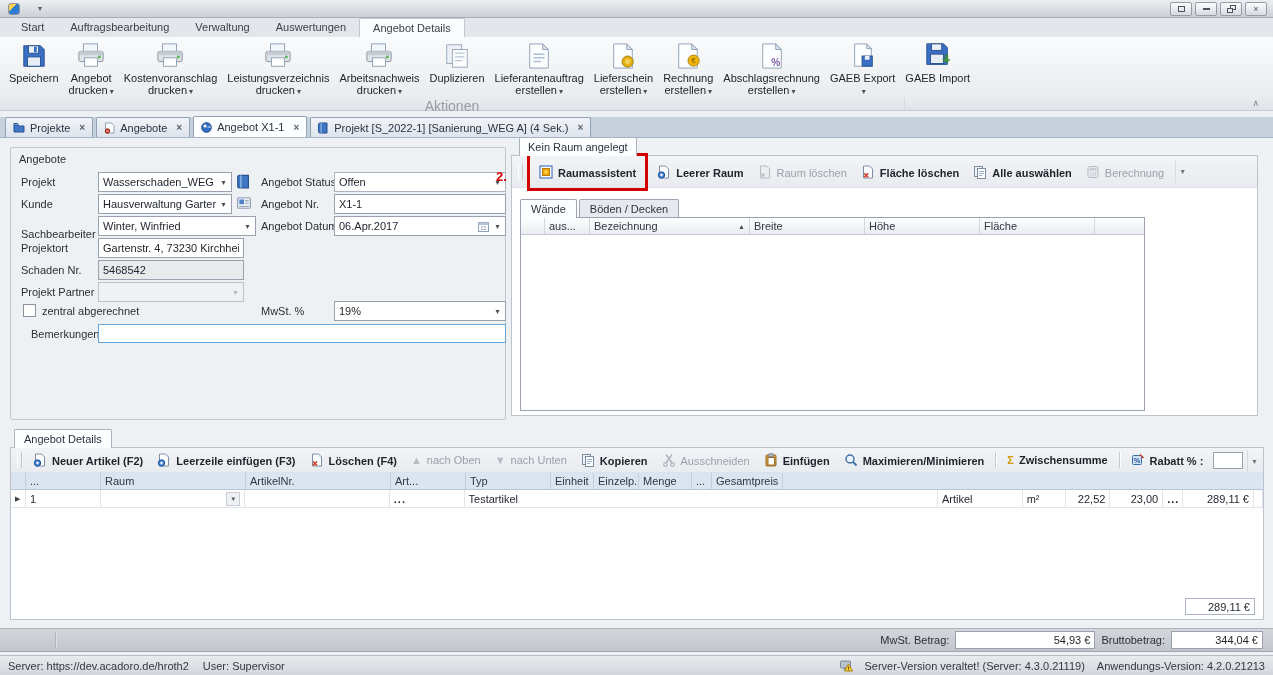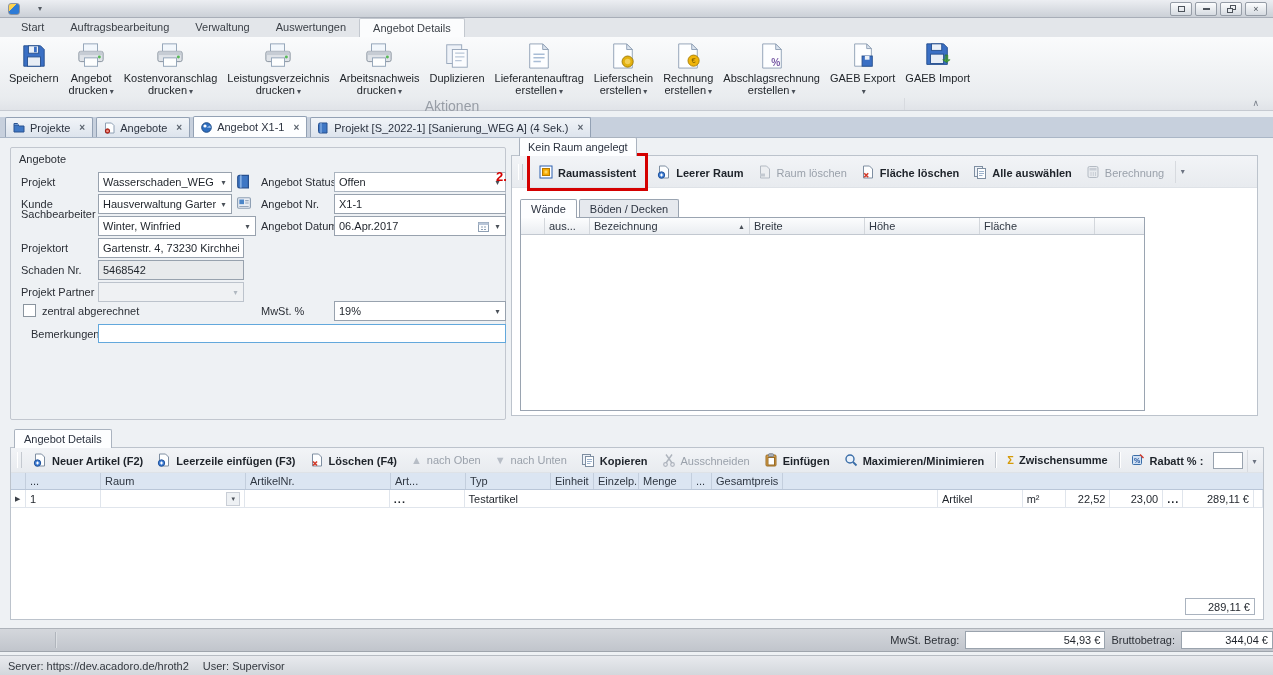--- a/index.html
+++ b/index.html
@@ -80,21 +80,21 @@
 #det-head{position:absolute;left:0;top:25px;right:0;height:17px;display:flex;background:#dbe5f2;border-bottom:1px solid #b9c6d8}
 .dc{border-right:1px solid #c3cedd;padding:2px 4px;white-space:nowrap;overflow:hidden;color:#2f3742;display:flex;align-items:center}
 .cI{width:15px}.c0{width:75px}.c1{width:145px}.c2{width:145px}.c3{width:75px}.c4{width:475px}.c5{width:85px}.c6{width:43px}.c7{width:45px}.c8{width:53px}.c9{width:20px}.c10{width:71px}.cR{flex:1;border-right:none}
 #det-row{position:absolute;left:0;top:42px;right:0;height:18px;display:flex;background:#fff}
 #det-row .dc{border-right:1px solid #e0e5ec;border-bottom:1px solid #e0e5ec;color:#1e232a}
 .num{justify-content:flex-end}
 .cell-combo-dd{margin-left:auto;width:14px;height:14px;background:#eef1f4;border:1px solid #c9ced6;display:flex;align-items:center;justify-content:center;font-size:7px;color:#4a5058}
 .cell-ellipsis{letter-spacing:1px;font-weight:bold}
 #det-subtotal{position:absolute;right:8px;bottom:4px;width:70px;height:17px;border:1px solid #aab3bf;background:#fff;display:flex;align-items:center;justify-content:flex-end;padding:0 4px}
 
-#totalsbar{position:absolute;left:0;top:628px;width:100%;height:24px;background:linear-gradient(#d4d7dc,#c1c5cc);border-top:1px solid #aeb3ba;border-bottom:1px solid #9fa5ad;display:flex;align-items:center;justify-content:flex-end;padding-right:0;gap:6px}
+#totalsbar{position:absolute;left:0;top:628px;width:100%;height:24px;background:linear-gradient(#d4d7dc,#c1c5cc);border-top:1px solid #aeb3ba;border-bottom:1px solid #9fa5ad;display:flex;align-items:center;justify-content:flex-end;padding-right:10px;gap:6px}
 #totalsbar .tsep2{position:absolute;left:55px;top:3px;width:1px;height:16px;background:#b0b5bc;box-shadow:1px 0 0 #dcdfe3}
 .totlbl{color:#2b2f36}
 .totbox{height:18px;border:1px solid #9aa3ad;background:#fff;display:flex;align-items:center;justify-content:flex-end;padding:0 4px}
 #mwst-box{width:140px}#brutto-box{width:92px}
 #statusbar{position:absolute;left:0;top:655px;width:100%;height:20px;background:linear-gradient(#e8eaee,#d3d7dc);border-top:1px solid #b7bcc3;display:flex;align-items:center;padding:0 8px;color:#33383f}
 #status-left{display:flex;gap:14px}
 #status-right{margin-left:auto;display:flex;align-items:center;gap:12px}
 
 #annot2{position:absolute;left:496px;top:169px;color:#d40000;font-weight:bold;font-size:13px;z-index:5}
 .icon14{width:14px;height:14px;display:inline-block}
@@ -354,21 +354,21 @@
   <span class="fldicon" style="left:226px;top:48px">
       <svg width="14" height="14" viewBox="0 0 12 12">
         <rect x="0.5" y="1.5" width="11" height="9" rx="1" fill="#e8edf4" stroke="#8fa0b4"></rect>
         <rect x="2" y="3" width="4" height="4" fill="#4d86c8"></rect>
         <path d="M7 4 h3 M7 6 h3 M2 9 h8" stroke="#97a6ba"></path>
       </svg>
     </span>
   <span class="lbl" style="left:250px;top:50px">Angebot Nr.</span>
   <input class="inp" style="left: 323px; top: 46px; width: 172px;" value="X1-1">
 
-  <span class="lbl" style="left:10px;top:60px">Sachbearbeiter</span>
+  <span class="lbl" style="left:10px;top:80px">Sachbearbeiter</span>
   <div class="combo" style="left:87px;top:68px;width:158px">
     <span class="txt">Winter, Winfried</span>
     <span class="cdd">▾</span>
   </div>
   <span class="lbl" style="left:250px;top:72px">Angebot Datum</span>
   <div class="combo" style="left:323px;top:68px;width:172px">
     <span class="txt">06.Apr.2017</span>
     <span style="margin-right:1px">
         <svg width="11" height="11" viewBox="0 0 11 11">
           <rect x="0.5" y="1.5" width="10" height="9" fill="#fdfeff" stroke="#8fa0b4"></rect>
@@ -642,13 +642,26 @@
   <span class="totbox" id="mwst-box">54,93 €</span>
   <span class="totlbl">Bruttobetrag:</span>
   <span class="totbox" id="brutto-box">344,04 €</span>
 </div>
 
 <div id="statusbar">
   <div id="status-left">
     <span>Server: https://dev.acadoro.de/hroth2</span>
     <span>User: Supervisor</span>
   </div>
+  <div id="status-right">
+    <span>
+        <svg width="13" height="12" viewBox="0 0 13 12">
+          <rect x="0.5" y="1" width="10" height="7" rx="1" fill="#b9c2cc" stroke="#7d8893"></rect>
+          <rect x="3.5" y="8" width="4" height="1.5" fill="#7d8893"></rect>
+          <path d="M8.5 4 l4 7 h-8 z" fill="#ffd23b" stroke="#a8820a"></path>
+          <rect x="8.1" y="6.6" width="0.9" height="2.4" fill="#4a3a00"></rect>
+          <rect x="8.1" y="9.6" width="0.9" height="0.9" fill="#4a3a00"></rect>
+        </svg>
+      </span>
+    <span>Server-Version veraltet! (Server: 4.3.0.21119)</span>
+    <span>Anwendungs-Version: 4.2.0.21213</span>
+  </div>
 </div>
 
 </body></html>

